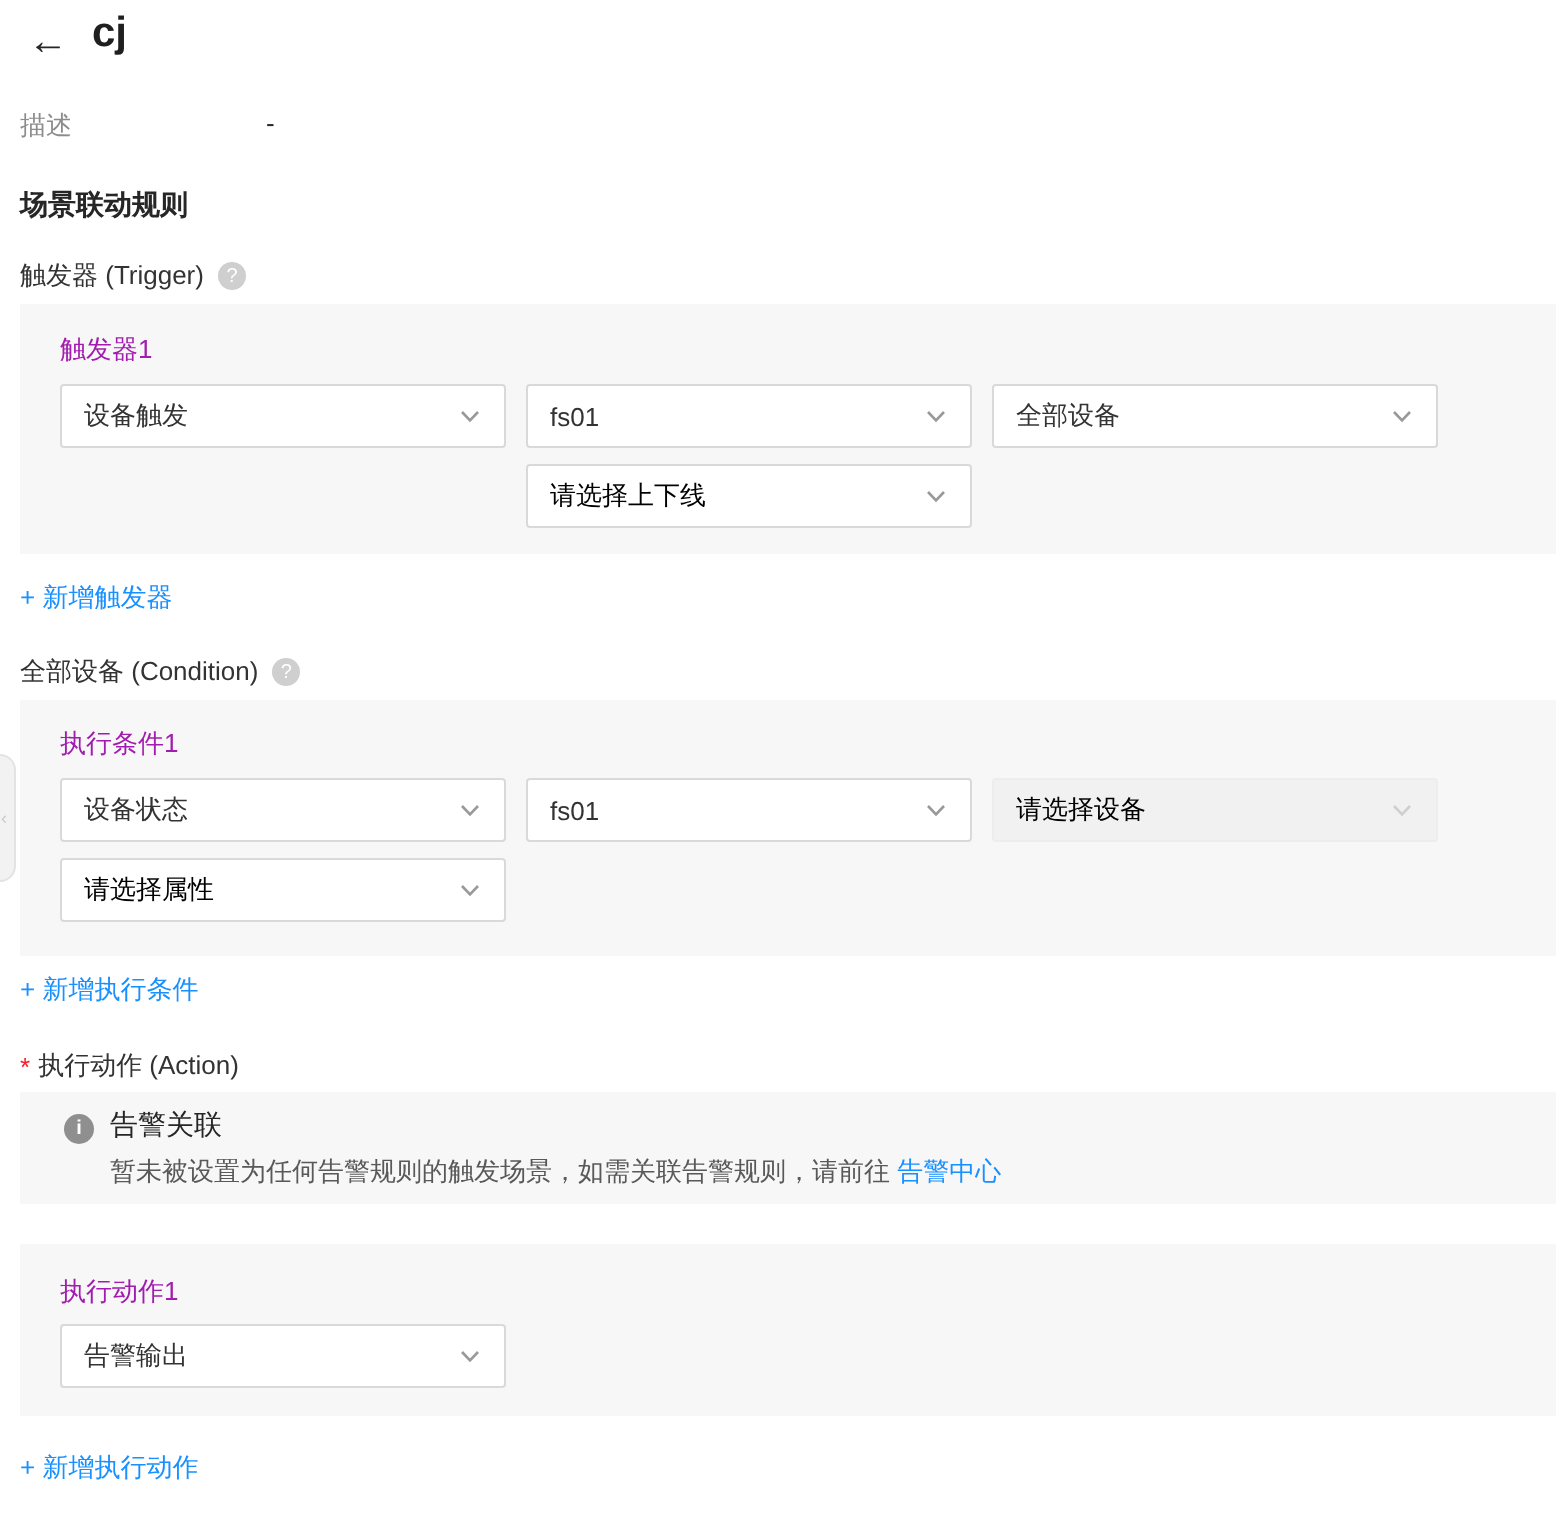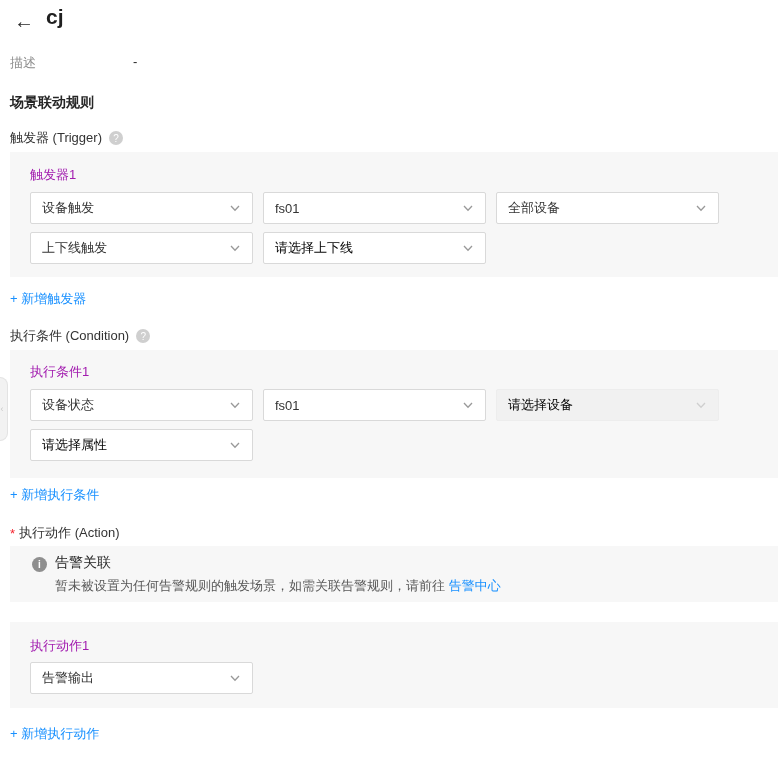--- a/index.html
+++ b/index.html
@@ -96,42 +96,34 @@
     </div>
     <div class="select" style="left:486px; top:40px;">
       <span>全部设备</span>
       <span class="chevron">
         <svg width="12" height="12" viewBox="0 0 12 12">
             <polyline points="2,4 6,8.2 10,4" fill="none" stroke="#999" stroke-width="1.3"></polyline>
           </svg>
       </span>
     </div>
 
-    <div class="select" style="left:20px; top:80px;">
-      <span>上下线触发</span>
-      <span class="chevron">
-        <svg width="12" height="12" viewBox="0 0 12 12">
-            <polyline points="2,4 6,8.2 10,4" fill="none" stroke="#999" stroke-width="1.3"></polyline>
-          </svg>
-      </span>
-    </div>
     <div class="select" style="left:253px; top:80px;">
       <span class="ph">请选择上下线</span>
       <span class="chevron">
         <svg width="12" height="12" viewBox="0 0 12 12">
             <polyline points="2,4 6,8.2 10,4" fill="none" stroke="#999" stroke-width="1.3"></polyline>
           </svg>
       </span>
     </div>
   </div>
 
   <div class="add-link" style="top:290px;">+ 新增触发器</div>
 
   <div class="field-label" style="top:327px;">
-    <span>执行条件 (Condition)</span>
+    <span>全部设备 (Condition)</span>
     <span class="help-icon">?</span>
   </div>
 
   <div class="panel" style="top:350px; height:128px;">
     <div class="card-title" style="top:13px;">执行条件1</div>
 
     <div class="select" style="left:20px; top:39px;">
       <span>设备状态</span>
       <span class="chevron">
         <svg width="12" height="12" viewBox="0 0 12 12">

